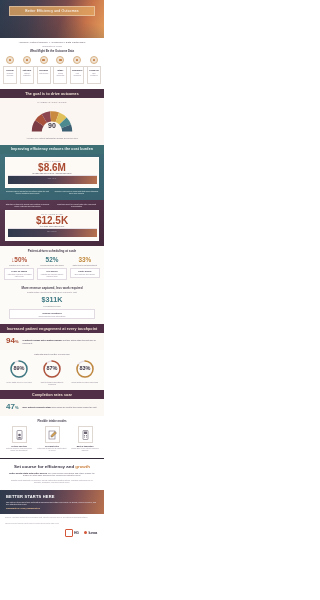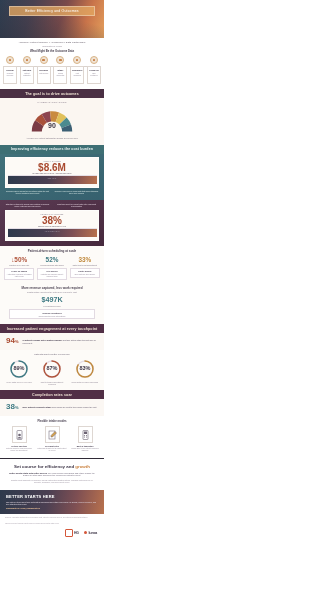--- a/index.html
+++ b/index.html
@@ -278,24 +278,24 @@
     </div>
   </div>
 
   <div class="plum-sec">
     <div class="lead">
       <div>Staff time returned to clinical care instead of manual phone outreach and paperwork</div>
       <div>Less time spent on repeat data entry and chart reconciliation</div>
     </div>
     <div class="cards2">
       <div class="card">
-        <div class="k">FEWER CALL MINUTES</div>
-        <div class="big">38%</div>
-        <div class="sub">REDUCTION IN INBOUND CALLS</div>
-        <div class="foot">YEAR OVER YEAR</div>
+        <div class="k">STAFF HOURS SAVED</div>
+        <div class="big">$12.5K</div>
+        <div class="sub">IN LABOR COST PER CLINIC</div>
+        <div class="foot">PER MONTH</div>
       </div>
     </div>
   </div>
 
   <div class="white-sec">
     <div class="sec-title">Patient-driven scheduling at scale</div>
     <div class="three">
       <div class="it">
         <div class="v rose">↓50%</div>
         <div class="n">reduction in no-show rate</div>
@@ -321,21 +321,21 @@
         </div>
       </div>
     </div>
   </div>
 
   <div class="white-sec" style="padding-top:1px;">
     <div class="sec-title">More revenue captured, less work required</div>
     <div class="sec-title" style="font-weight:normal;font-size:2.2px;color:#8a8190;margin-top:-2px;margin-bottom:3px;">Digital intake shortens the path from referral to visit</div>
     <div class="two">
       <div class="it">
-        <div class="v">$497K</div>
+        <div class="v">$311K</div>
         <div class="n">in recaptured revenue</div>
         <div class="box">
           <div class="bt">Revenue recaptured</div>
           <div class="bd">Cancelled slots refilled automatically</div>
         </div>
       </div>
     </div>
   </div>
 
   <div class="band plum">
@@ -376,21 +376,21 @@
         </svg>
         <div class="gl">would switch for easier scheduling</div>
       </div>
     </div>
   </div>
 
   <div class="band plum">
     <h2>Completion rates soar</h2>
   </div>
   <div class="p47">
-    <div class="n"><span style="font-size:8px;">38</span><span>%</span></div>
+    <div class="n"><span style="font-size:8px;">47</span><span>%</span></div>
     <div class="tx">
       <b>more patients complete intake</b>
       <span>when forms are sent to their phone before the visit.</span>
     </div>
   </div>
 
   <div class="modes">
     <div class="mt">Flexible intake modes</div>
     <div class="mrow">
       <div class="m">

